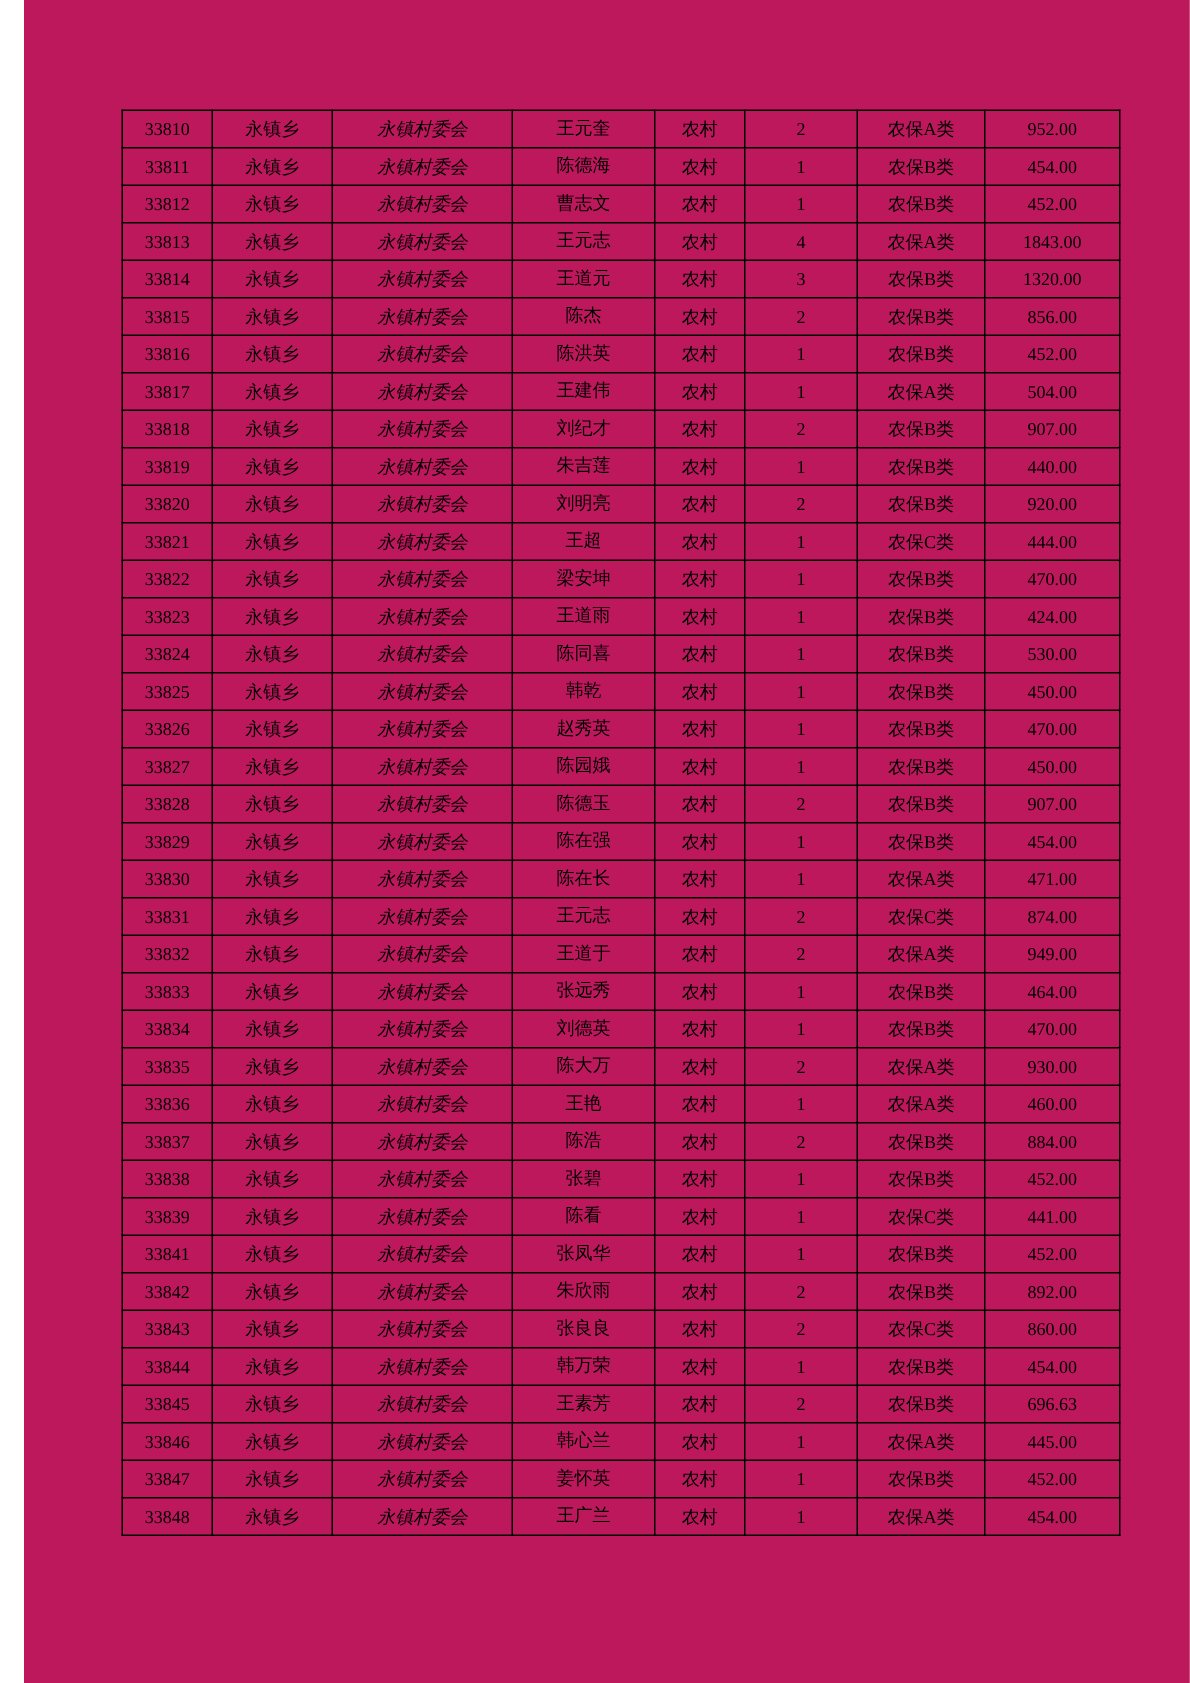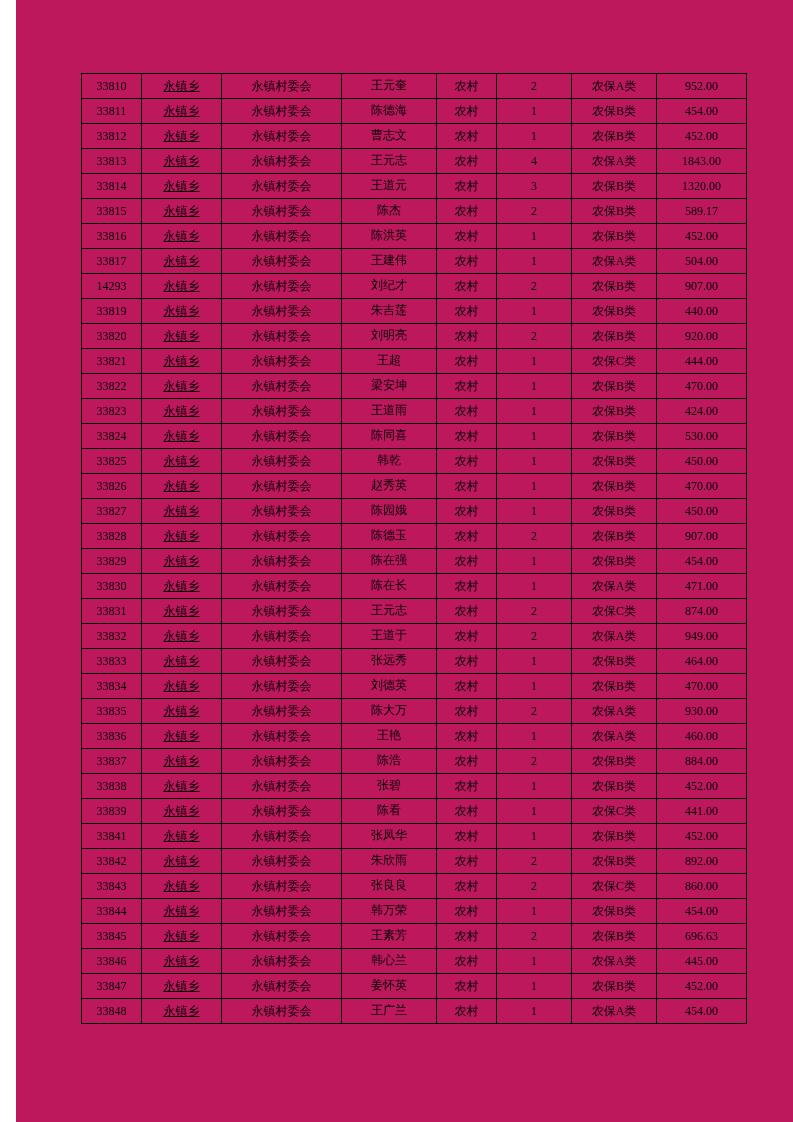--- a/index.html
+++ b/index.html
@@ -35,22 +35,22 @@
     height: 24px;
     text-align: center;
     vertical-align: middle;
     font-size: 12px;
     line-height: 24px;
     padding: 0 2px;
     overflow: hidden;
     white-space: nowrap;
   }
   .col-id       { width: 55px; }
-  .col-township { width: 75px; text-decoration: underline; }
-  .col-village  { width: 115px; }
+  .col-township { width: 75px; }
+  .col-village  { width: 115px; font-style: italic; }
   .col-name     { width: 90px; font-family: Liberation Mono, monospace; }
   .col-residence{ width: 55px; }
   .col-count    { width: 70px; }
   .col-category { width: 80px; }
   .col-amount   { width: 85px; }
 </style>
 </head>
 <body>
 
 <div class="page">
@@ -107,21 +107,21 @@
           <td class="col-amount">1320.00</td>
         </tr>
         <tr>
           <td class="col-id">33815</td>
           <td class="col-township">永镇乡</td>
           <td class="col-village">永镇村委会</td>
           <td class="col-name">陈杰</td>
           <td class="col-residence">农村</td>
           <td class="col-count">2</td>
           <td class="col-category">农保B类</td>
-          <td class="col-amount">589.17</td>
+          <td class="col-amount">856.00</td>
         </tr>
         <tr>
           <td class="col-id">33816</td>
           <td class="col-township">永镇乡</td>
           <td class="col-village">永镇村委会</td>
           <td class="col-name">陈洪英</td>
           <td class="col-residence">农村</td>
           <td class="col-count">1</td>
           <td class="col-category">农保B类</td>
           <td class="col-amount">452.00</td>
@@ -130,21 +130,21 @@
           <td class="col-id">33817</td>
           <td class="col-township">永镇乡</td>
           <td class="col-village">永镇村委会</td>
           <td class="col-name">王建伟</td>
           <td class="col-residence">农村</td>
           <td class="col-count">1</td>
           <td class="col-category">农保A类</td>
           <td class="col-amount">504.00</td>
         </tr>
         <tr>
-          <td class="col-id">14293</td>
+          <td class="col-id">33818</td>
           <td class="col-township">永镇乡</td>
           <td class="col-village">永镇村委会</td>
           <td class="col-name">刘纪才</td>
           <td class="col-residence">农村</td>
           <td class="col-count">2</td>
           <td class="col-category">农保B类</td>
           <td class="col-amount">907.00</td>
         </tr>
         <tr>
           <td class="col-id">33819</td>

